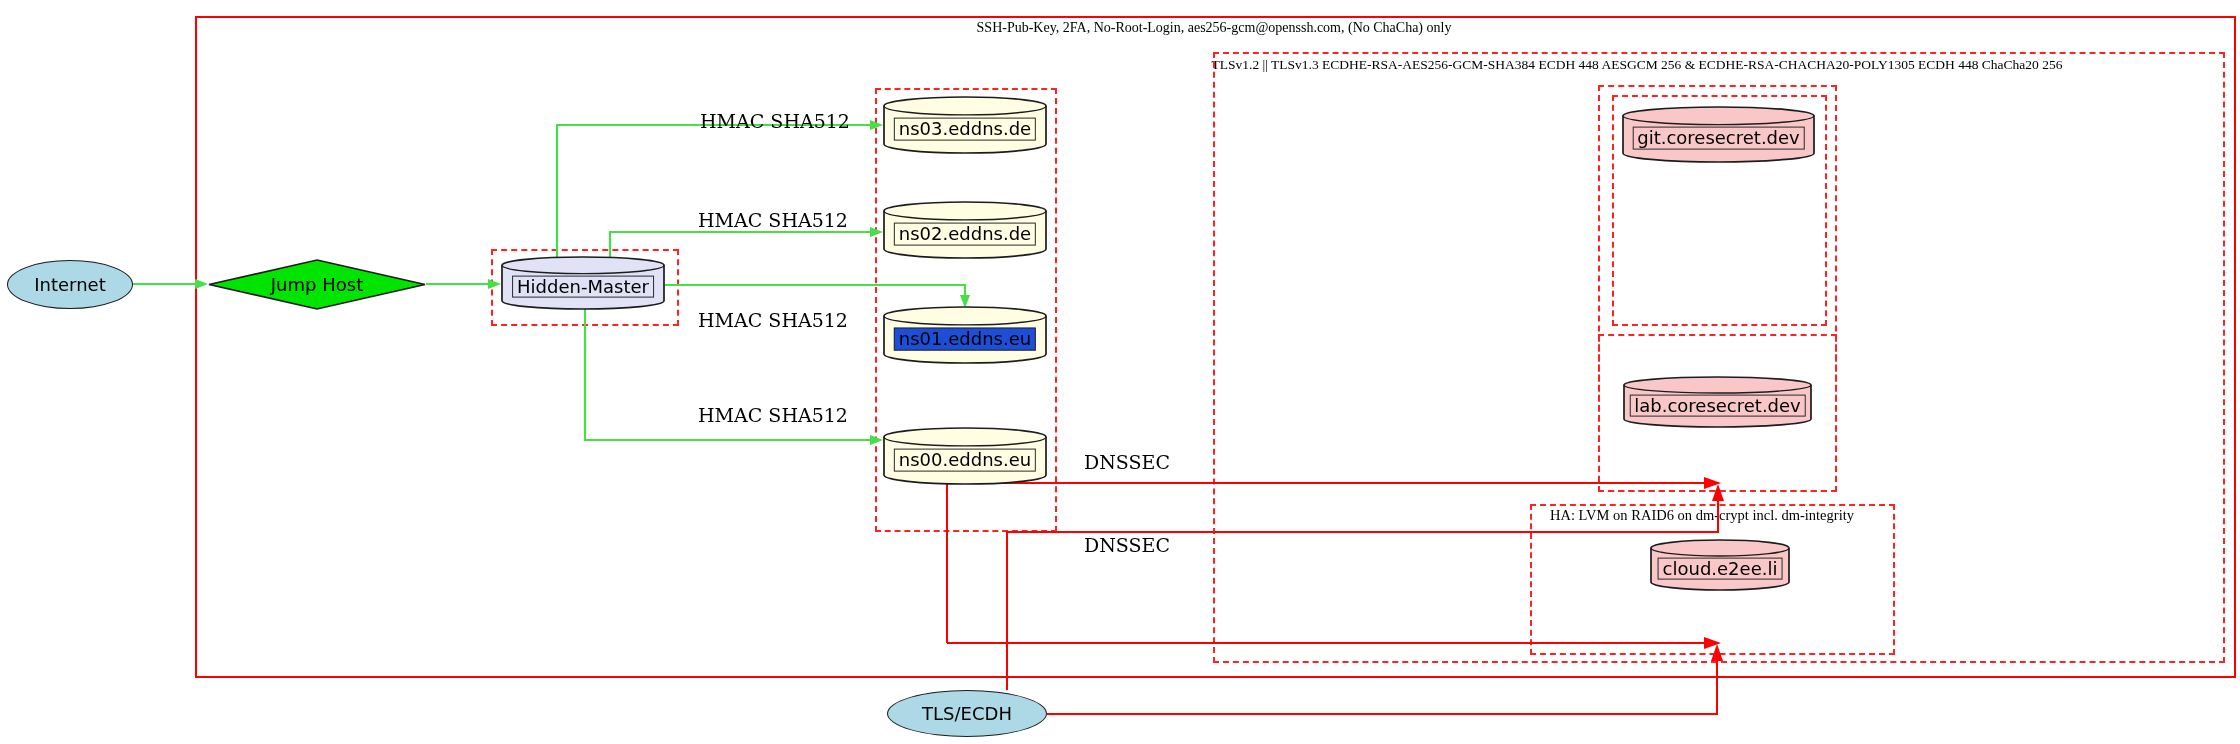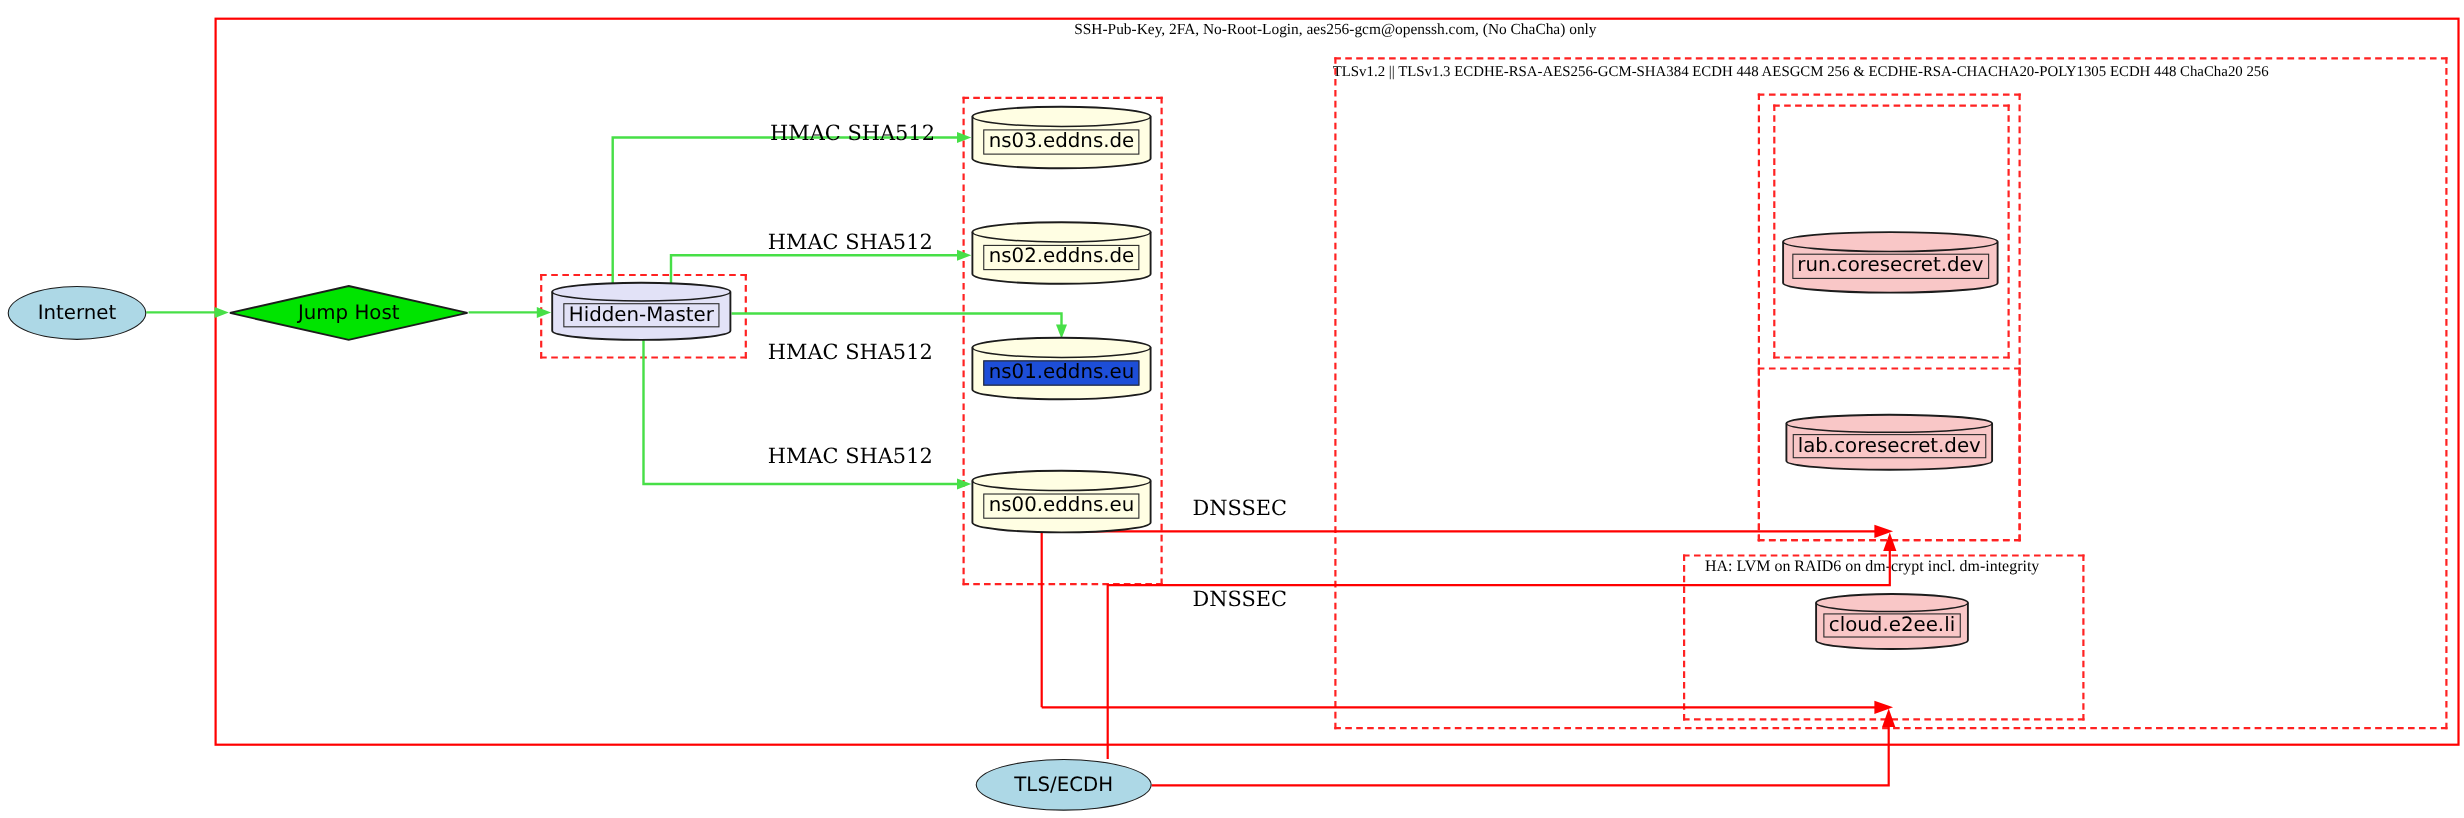--- a/index.html
+++ b/index.html
@@ -104,26 +104,26 @@
       </svg>
       <span class="node-label cyl-pos boxed" style="background: #1d4ed8; text-align: right;">ns01.eddns.eu</span>
     </div>
     <div class="node" style="left: 883px; top: 428px; width: 164px; height: 56px;">
       <svg width="164" height="56">
         <path d="M1 8.96 A 81 8.96 0 0 1 163 8.96 L 163 47.04 A 81 8.96 0 0 1 1 47.04 Z" fill="#fffee3" stroke="#1c1c1c" stroke-width="1.7"></path>
         <path d="M1 8.96 A 81 8.96 0 0 0 163 8.96" fill="none" stroke="#1c1c1c" stroke-width="1.4"></path>
       </svg>
       <span class="node-label cyl-pos boxed" style="background: rgb(255, 254, 227);">ns00.eddns.eu</span>
     </div>
-    <div class="node" style="left: 1620px; top: 211px; width: 197px; height: 55px;">
-      <svg width="197" height="55">
-        <path d="M1 8.8 A 97.5 8.8 0 0 1 196 8.8 L 196 46.2 A 97.5 8.8 0 0 1 1 46.2 Z" fill="#f9c7c7" stroke="#1c1c1c" stroke-width="1.7"></path>
-        <path d="M1 8.8 A 97.5 8.8 0 0 0 196 8.8" fill="none" stroke="#1c1c1c" stroke-width="1.4"></path>
+    <div class="node" style="left: 1622px; top: 107px; width: 193px; height: 55px;">
+      <svg width="193" height="55">
+        <path d="M1 8.8 A 95.5 8.8 0 0 1 192 8.8 L 192 46.2 A 95.5 8.8 0 0 1 1 46.2 Z" fill="#f9c7c7" stroke="#1c1c1c" stroke-width="1.7"></path>
+        <path d="M1 8.8 A 95.5 8.8 0 0 0 192 8.8" fill="none" stroke="#1c1c1c" stroke-width="1.4"></path>
       </svg>
-      <span class="node-label cyl-pos boxed" style="background: rgb(249, 199, 199);">run.coresecret.dev</span>
+      <span class="node-label cyl-pos boxed" style="background: rgb(249, 199, 199);">git.coresecret.dev</span>
     </div>
     <div class="node" style="left: 1623px; top: 377px; width: 189px; height: 50px;">
       <svg width="189" height="50">
         <path d="M1 8 A 93.5 8 0 0 1 188 8 L 188 42 A 93.5 8 0 0 1 1 42 Z" fill="#f9c7c7" stroke="#1c1c1c" stroke-width="1.7"></path>
         <path d="M1 8 A 93.5 8 0 0 0 188 8" fill="none" stroke="#1c1c1c" stroke-width="1.4"></path>
       </svg>
       <span class="node-label cyl-pos boxed" style="background: rgb(249, 199, 199);">lab.coresecret.dev</span>
     </div>
     <div class="node" style="left: 1650px; top: 540px; width: 140px; height: 50px;">
       <svg width="140" height="50">

